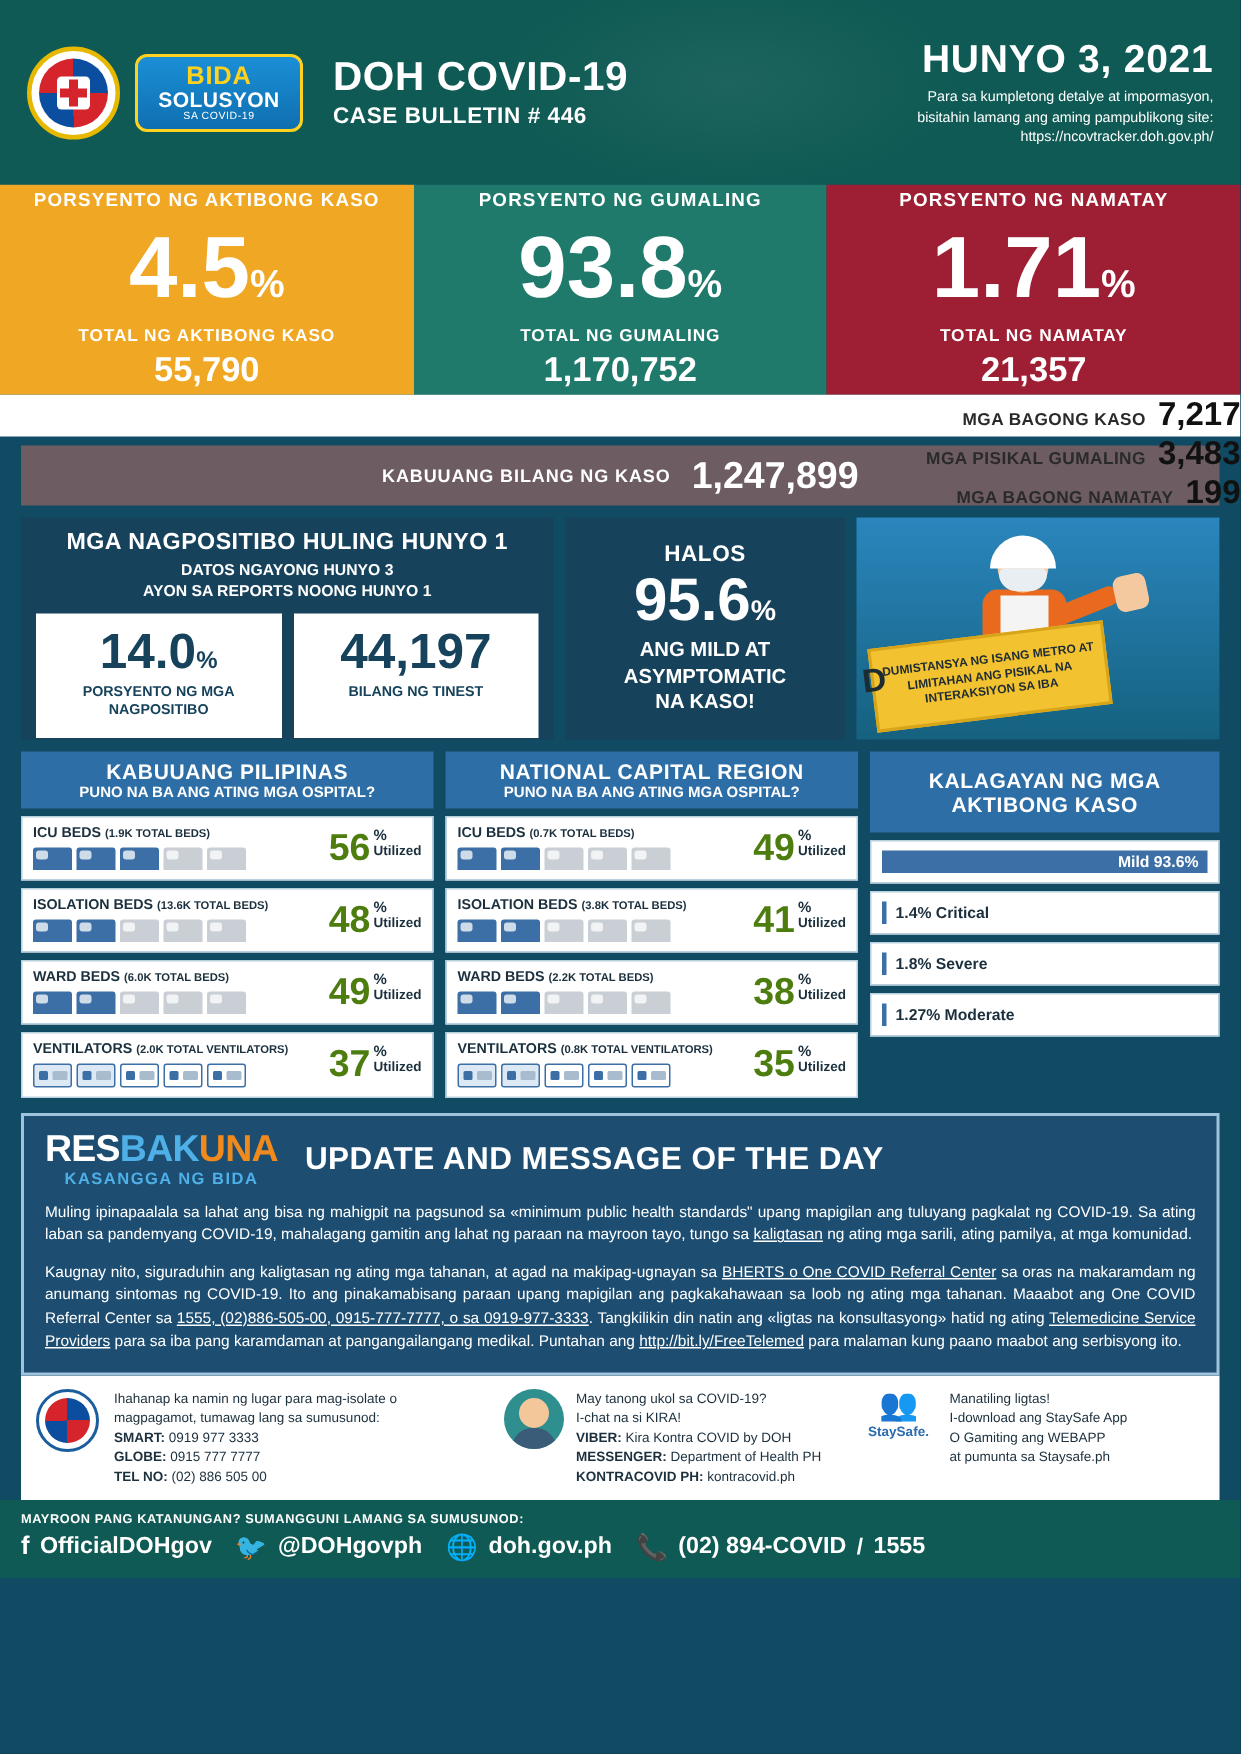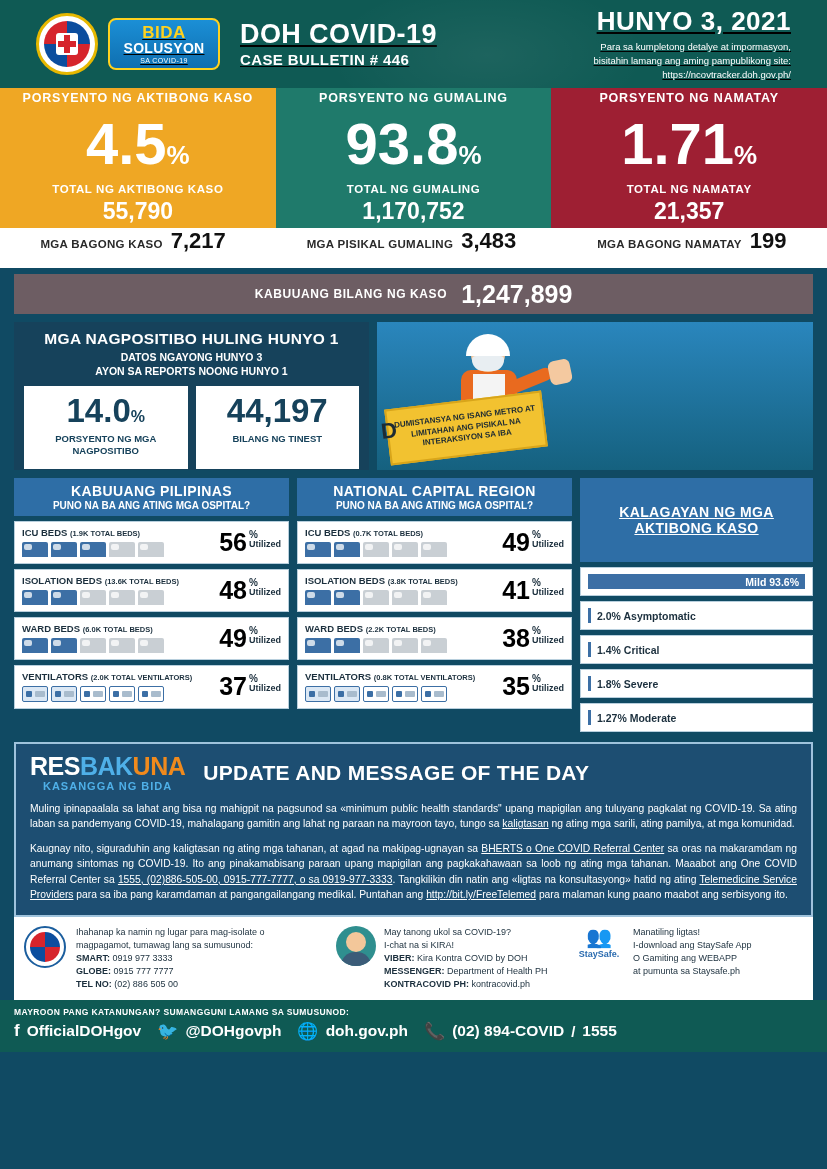--- a/index.html
+++ b/index.html
@@ -6,22 +6,22 @@
   body {
     width: 827px; height: 1169px;
     font-family: "Liberation Sans", sans-serif;
     background: #0d3b4f;
     overflow: hidden;
   }
   .page { width: 827px; height: 1169px; position: relative; background: #104a63; }
 
   
   .header {
-    height: 88px; background: #0f5a54; display: flex; align-items: center;
-    padding: 0 36px; position: relative; overflow: hidden; text-decoration: underline;
+    height: 123px; background: #0f5a54; display: flex; align-items: center;
+    padding: 0 18px; position: relative; overflow: hidden;
   }
   .header:before {
     content: ""; position: absolute; right: 180px; top: -20px; width: 320px; height: 150px;
     background: radial-gradient(ellipse at center, rgba(255,255,255,0.06) 0%, rgba(255,255,255,0) 70%);
   }
   .doh-seal {
     width: 62px; height: 62px; border-radius: 50%; background: #fff;
     border: 3px solid #e6b800; display: flex; align-items: center; justify-content: center;
     flex: 0 0 auto; position: relative;
   }
@@ -60,21 +60,21 @@
   .stat.active { background: #efa724; }
   .stat.recov { background: #1f7a6b; }
   .stat.death { background: #9e1f33; }
   .stat .cap { font-size: 12.5px; font-weight: bold; letter-spacing: .8px; }
   .stat .big { font-size: 58px; font-weight: bold; line-height: 1; margin: 10px 0 4px; }
   .stat .big .pct { font-size: 26px; font-weight: bold; }
   .stat .cap2 { font-size: 11.5px; font-weight: bold; letter-spacing: .6px; margin-top: 6px; }
   .stat .num { font-size: 23px; font-weight: bold; margin-top: 3px; }
 
   
-  .newrow { display: flex; align-items: flex-start; justify-content: space-around; height: 40px; background: #fff; }
+  .newrow { display: flex; align-items: flex-end; justify-content: space-around; height: 28px; background: #fff; flex-direction: column; }
   .newrow .item { display: flex; align-items: baseline; gap: 8px; }
   .newrow .lbl { font-size: 11.5px; font-weight: bold; color: #2a2a2a; letter-spacing: .3px; }
   .newrow .val { font-size: 22px; font-weight: bold; color: #111; }
 
   .totalbar {
     margin: 6px 14px 0; height: 40px; background: #6d5d63; color: #fff;
     display: flex; align-items: center; justify-content: center; gap: 14px;
   }
   .totalbar .lbl { font-size: 12px; font-weight: bold; letter-spacing: .6px; }
   .totalbar .val { font-size: 25px; font-weight: bold; }
@@ -115,35 +115,35 @@
   .illus .sign span { font-size: 8px; font-weight: bold; color: #1d2b33; line-height: 1.3; }
   .illus .dlabel { position:absolute; left: 4px; bottom: 26px; font-size: 22px; font-weight: bold; color:#1d2b33; transform: rotate(-7deg); }
 
   
   .caprow { display: flex; gap: 8px; margin: 8px 14px 0; }
   .capcol { flex: 1; }
   .capcol.third { flex: 0 0 233px; }
   .caphead { background: #2e6ea6; color: #fff; text-align: center; padding: 5px 4px; }
   .caphead .h1 { font-size: 14px; font-weight: bold; letter-spacing: .4px; }
   .caphead .h2 { font-size: 10px; font-weight: bold; margin-top: 1px; }
-  .caphead.single { padding: 26px 4px; text-decoration: underline; }
+  .caphead.single { padding: 11px 4px; }
   .capbox { background: #fff; border: 1px solid #b8cfdd; margin-top: 5px; padding: 5px 7px 6px; display: flex; align-items: center; }
   .capbox .left { flex: 1; }
   .capbox .title { font-size: 9.5px; font-weight: bold; color: #1b2f3d; }
   .capbox .title .small { font-size: 7.5px; font-weight: bold; }
   .beds { display: flex; gap: 3px; margin-top: 4px; }
   .bed { width: 26px; height: 15px; border-radius: 2px 2px 0 0; background: #c9cfd4; position: relative; }
   .bed:before { content:""; position:absolute; left:2px; top:2px; width:8px; height:6px; background:#fff; border-radius:2px; opacity:.75;}
   .bed.on { background: #3c6fa5; }
   .vent { width: 26px; height: 16px; border: 1px solid #3c6fa5; border-radius: 2px; position: relative; background:#fff;}
   .vent.on { background: #dce8f4; }
   .vent:before { content:""; position:absolute; left:3px; top:4px; width:6px; height:6px; background:#3c6fa5; border-radius:1px;}
   .vent:after { content:""; position:absolute; left:12px; top:4px; width:10px; height:6px; background:#a9bccd; border-radius:1px;}
   .capbox .pct { display: flex; align-items: flex-start; }
-  .capbox .pv { font-size: 25px; font-weight: bold; color: #000000; line-height: 1; }
+  .capbox .pv { font-size: 25px; font-weight: bold; color: #4d7c0f; line-height: 1; }
   .capbox .pu { margin-left: 2px; line-height: 1; }
   .capbox .pu .s { display: block; font-size: 10px; font-weight: bold; color:#1b2f3d;}
   .capbox .pu .u { display: block; font-size: 9px; font-weight: bold; color:#1b2f3d; }
 
   .sevbox { background: #fff; border: 1px solid #b8cfdd; margin-top: 5px; padding: 6px 7px; display:flex; align-items:center; }
   .sevbox .bar { height: 15px; background: #3c6fa5; display:flex; align-items:center; justify-content:flex-end; padding-right:6px;
                  color:#fff; font-size: 10.5px; font-weight: bold; }
   .sevbox .tick { width: 3px; height: 15px; background: #3c6fa5; margin-right: 6px; }
   .sevbox .txt { font-size: 10.5px; font-weight: bold; color: #1b2f3d; }
 
@@ -268,20 +268,29 @@
           <div class="v"><span>14.0</span><span class="pct">%</span></div>
           <div class="l">PORSYENTO NG MGA NAGPOSITIBO</div>
         </div>
         <div class="pbox">
           <div class="v"><span>44,197</span></div>
           <div class="l">BILANG NG TINEST</div>
         </div>
       </div>
     </div>
 
+    <div class="mild">
+      <div class="t">HALOS</div>
+      <div class="v"><span>95.6</span><span class="pct">%</span></div>
+      <div class="b">
+        <div>ANG MILD AT</div>
+        <div>ASYMPTOMATIC</div>
+        <div>NA KASO!</div>
+      </div>
+    </div>
 
     <div class="illus">
       <div class="sky"></div>
       <div class="person">
         <div class="body"></div>
           <div class="vest"></div>
         <div class="arm"></div>
           <div class="hand"></div>
         <div class="head"></div>
           <div class="helmet"></div>
@@ -473,24 +482,20 @@
     <div class="capcol third">
       <div class="caphead single">
         <div class="h1">KALAGAYAN NG MGA</div>
         <div class="h1">AKTIBONG KASO</div>
       </div>
       <div class="sevbox">
         <div class="bar" style="width:100%">Mild 93.6%</div>
       </div>
       <div class="sevbox">
         <div class="tick"></div>
-        <div class="txt">2.0% Asymptomatic</div>
-      </div>
-      <div class="sevbox">
-        <div class="tick"></div>
         <div class="txt">1.4% Critical</div>
       </div>
       <div class="sevbox">
         <div class="tick"></div>
         <div class="txt">1.8% Severe</div>
       </div>
       <div class="sevbox">
         <div class="tick"></div>
         <div class="txt">1.27% Moderate</div>
       </div>

